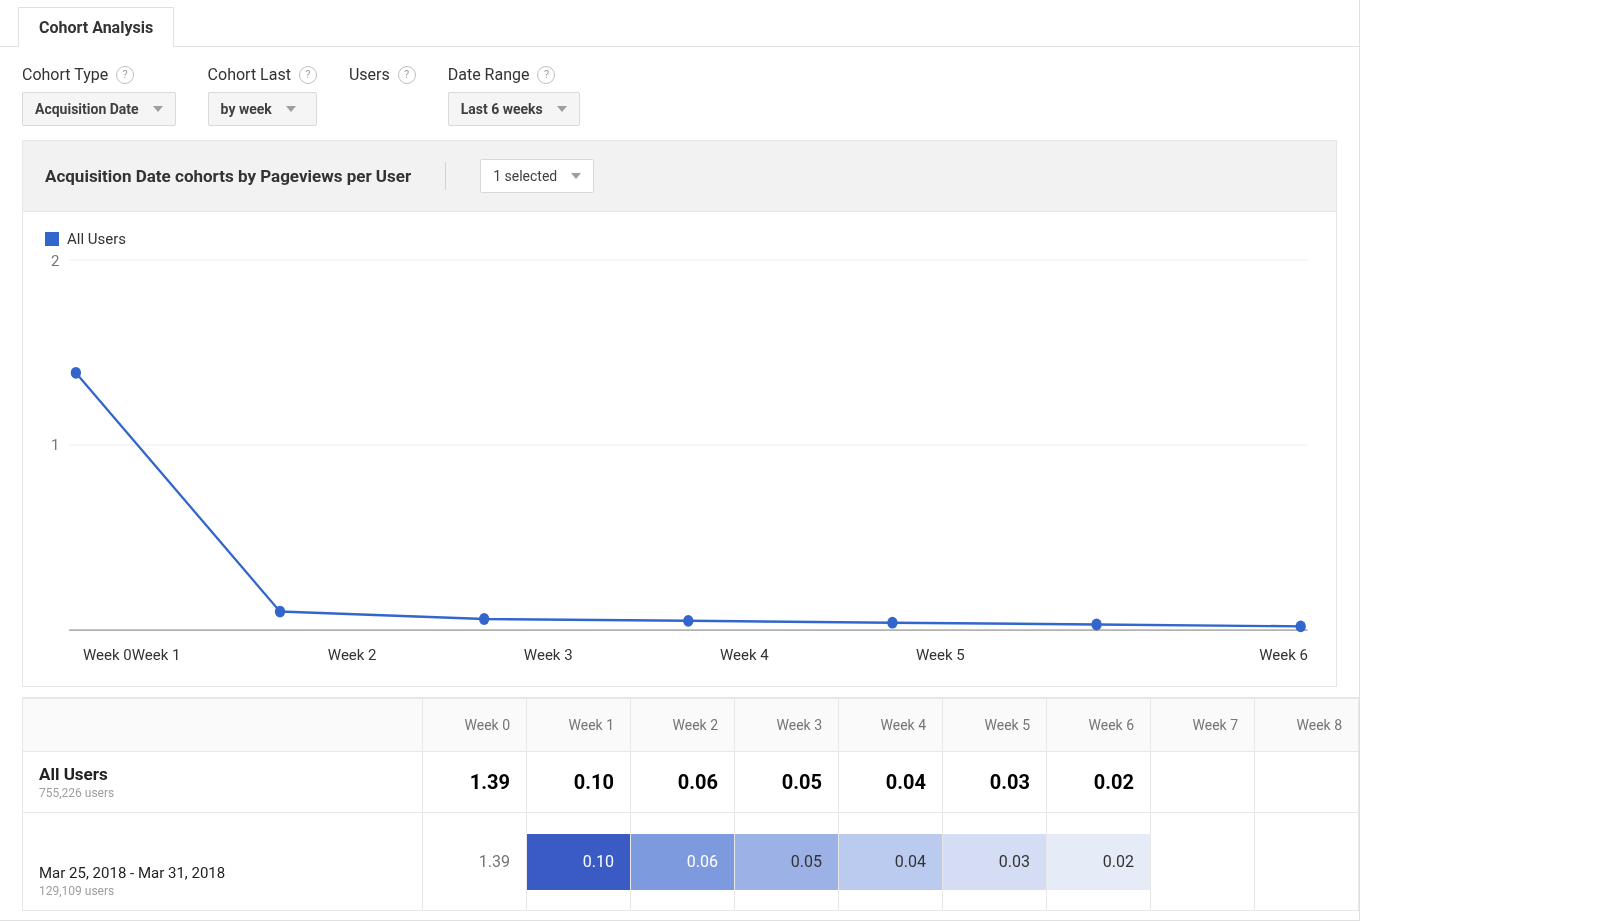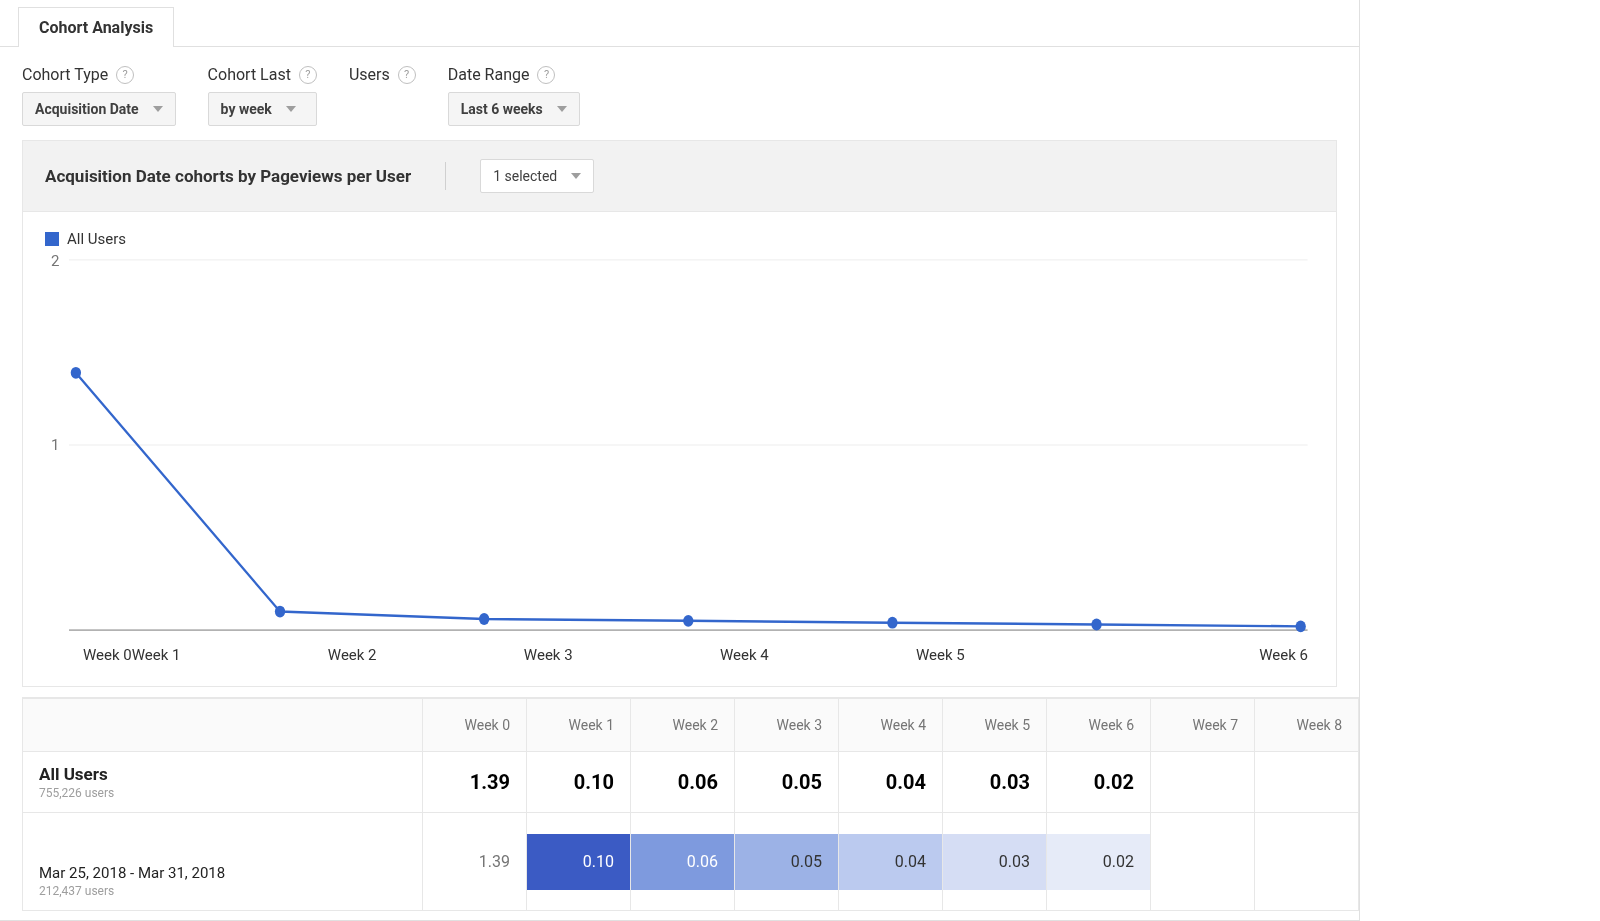--- a/index.html
+++ b/index.html
@@ -212,21 +212,21 @@
               <div class="cell-inner" style=""></div>
             </td>
             <td>
               <div class="cell-inner" style=""></div>
             </td>
           </tr>
           <tr>
             <td class="row-head">
               <div class="row-head-inner">
                 <div class="row-title2">Mar 25, 2018 - Mar 31, 2018</div>
-                <div class="row-sub">212,437 users</div>
+                <div class="row-sub">129,109 users</div>
               </div>
             </td>
             <td>
               <div class="cell-inner week0col" style="">1.39</div>
             </td>
             <td>
               <div class="cell-inner" style="background:#3b5bc4;color:#fff;">0.10</div>
             </td>
             <td>
               <div class="cell-inner" style="background:#7e9ade;color:#fff;">0.06</div>

